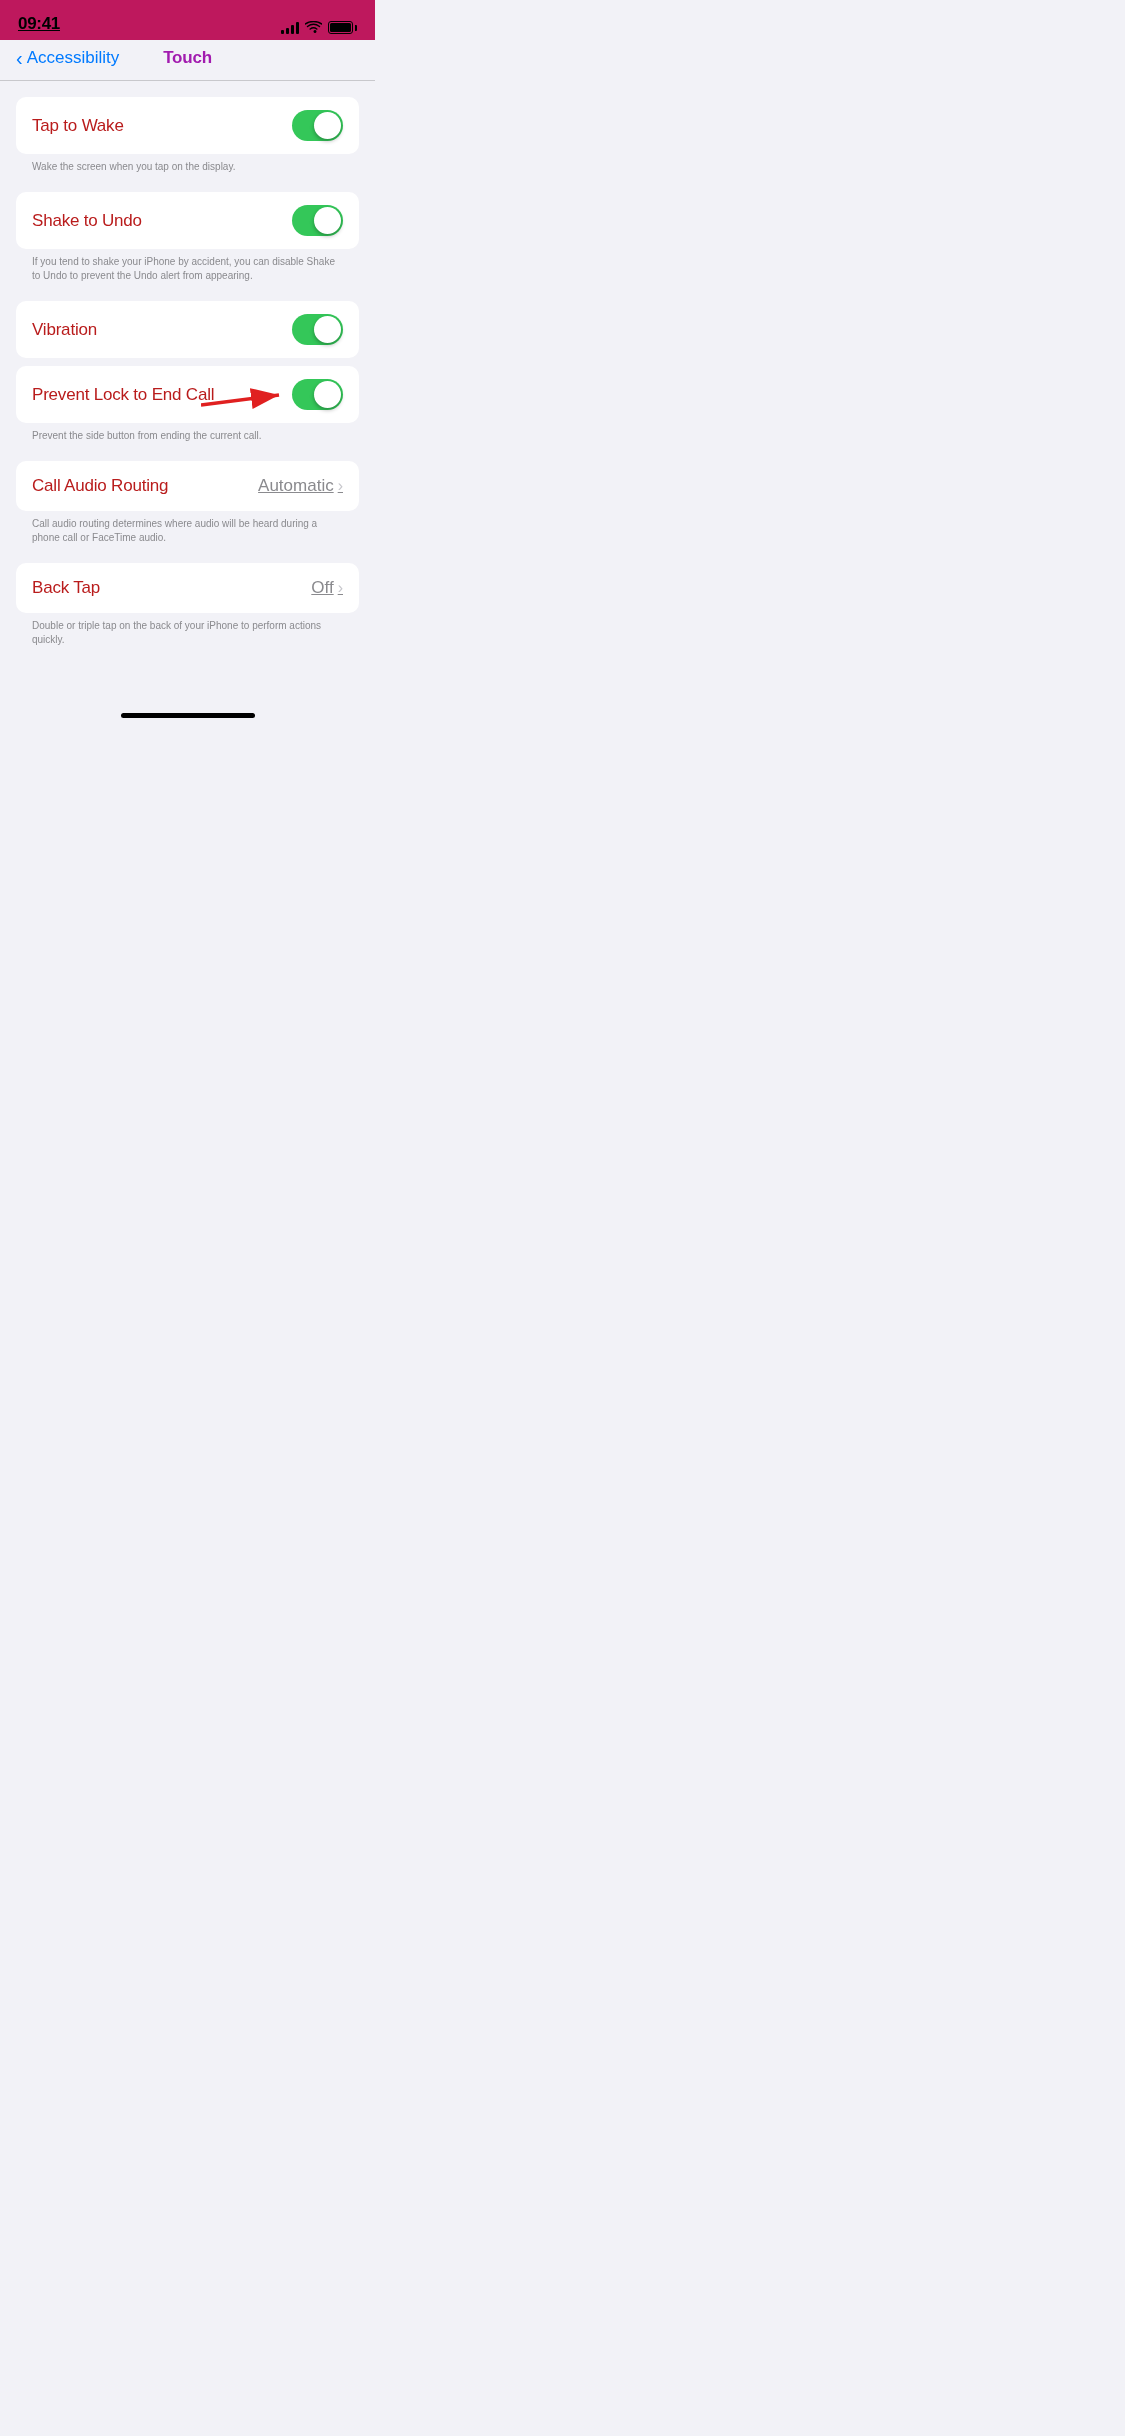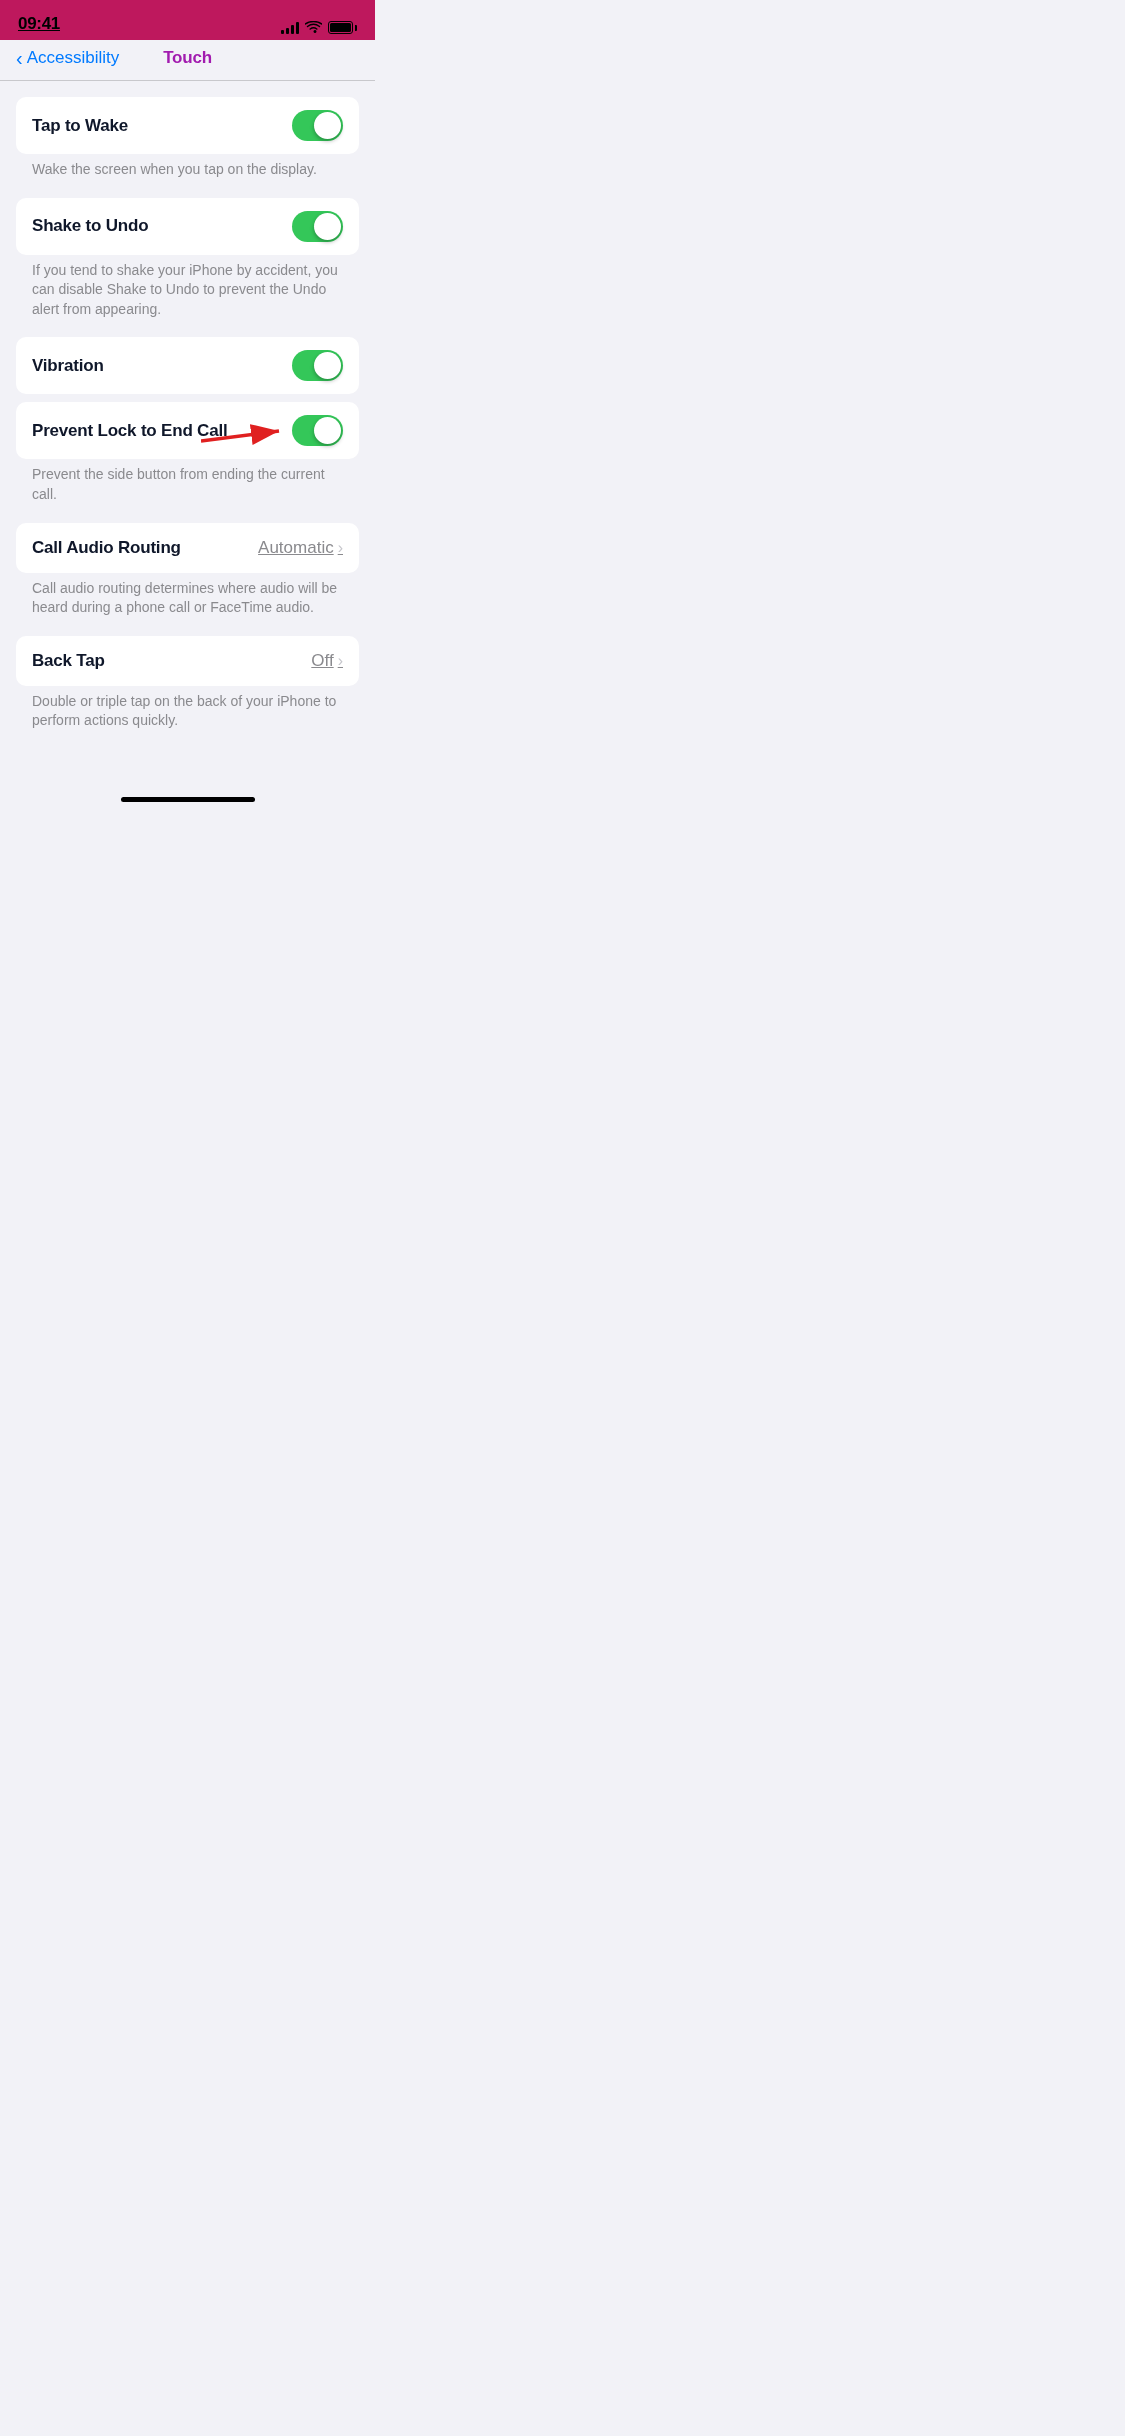--- a/index.html
+++ b/index.html
@@ -137,27 +137,27 @@
     .setting-row {
       display: flex;
       align-items: center;
       justify-content: space-between;
       padding: 13px 16px;
       min-height: 50px;
     }
 
     .setting-label {
       font-size: 17px;
-      color: #0f172a;
-      font-weight: 700;
+      color: #b91c1c;
+      font-weight: 400;
       letter-spacing: -0.2px;
     }
 
     .setting-desc {
-      font-size: 14px;
+      font-size: 10px;
       color: #8a8a8e;
       line-height: 1.4;
       padding: 6px 16px 10px;
     }
 
     
     .toggle {
       width: 51px;
       height: 31px;
       background: #34c759;

